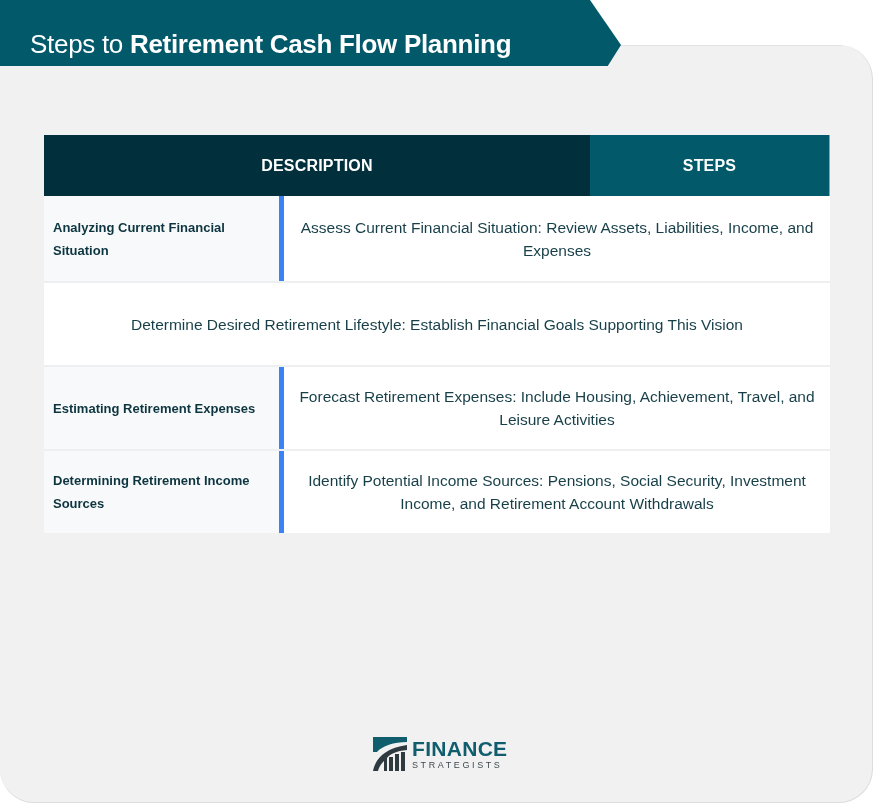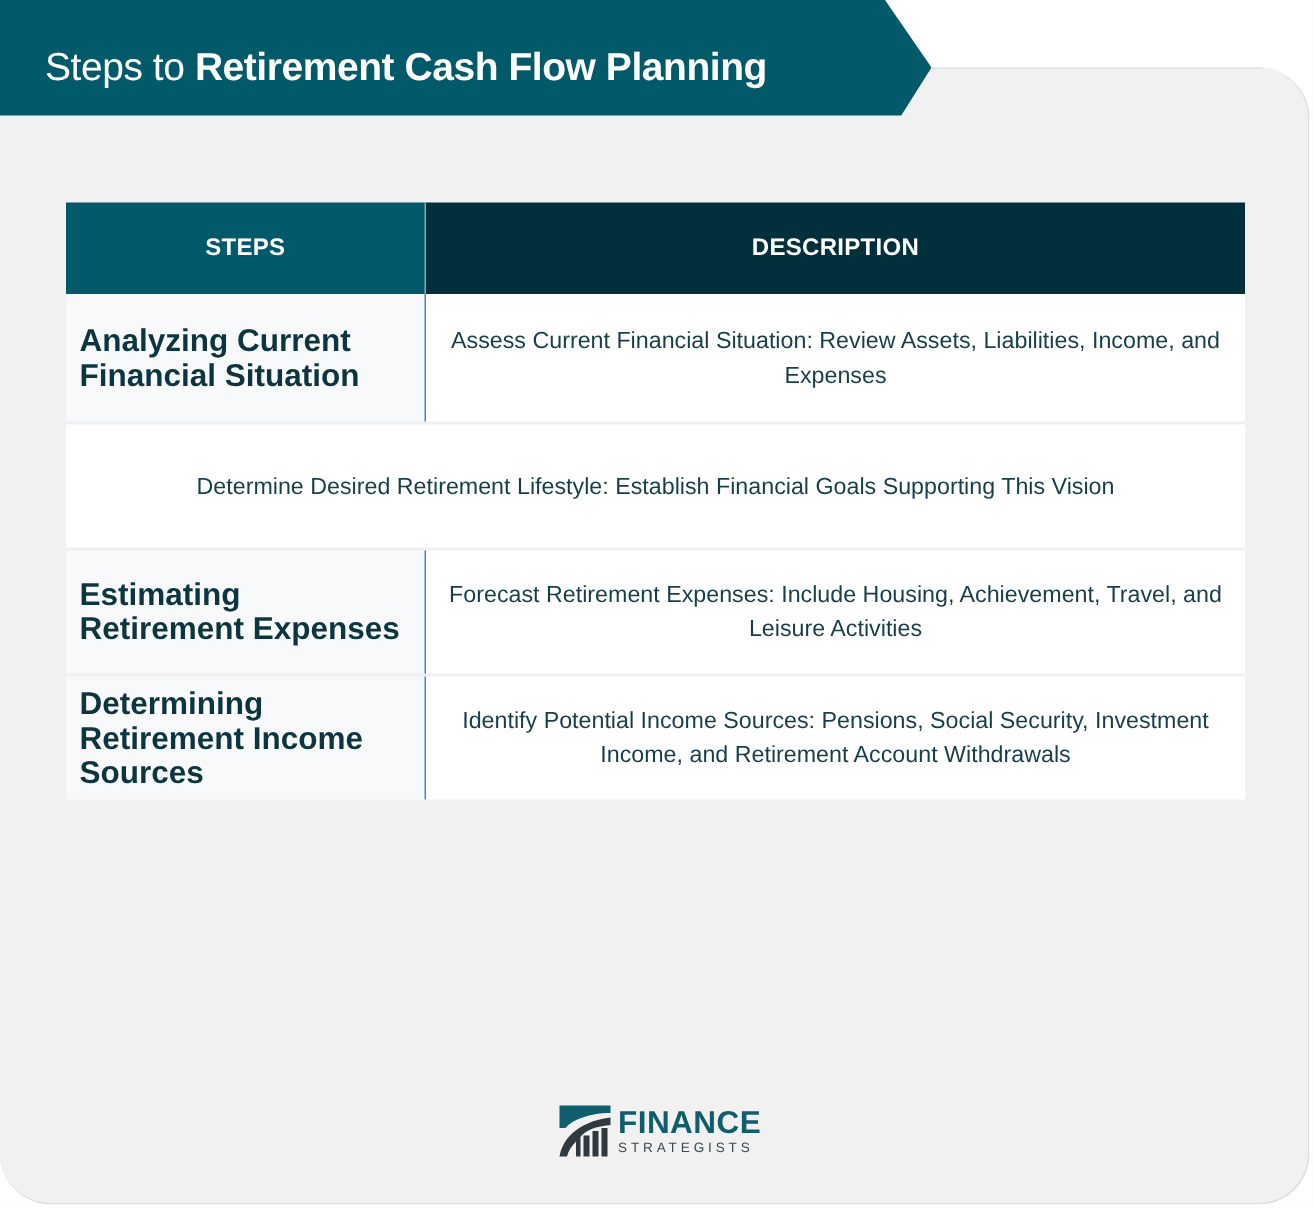--- a/index.html
+++ b/index.html
@@ -22,21 +22,21 @@
     }
     .card::before {
       content: "";
       position: absolute;
       left: 600px; top: 0; right: 30px;
       border-top: 1px solid #e2e2e2;
     }
     .banner {
       position: absolute;
       left: 0; top: 0;
-      width: 621px; height: 77px;
+      width: 621px; height: 66px;
       background: #02596a;
       clip-path: polygon(0 0, 590px 0, 621px 45px, 592px 91px, 0 91px);
       z-index: 2;
       padding-left: 10px;
     }
     .banner-title {
       position: absolute;
       left: 30px; top: 29px;
       font-size: 26px;
       color: #ffffff;
@@ -68,26 +68,26 @@
 
     .row {
       display: flex;
       height: 84px;
       border-top: 2px solid #eeeff0;
     }
     .row:first-child { border-top: none; height: 85px; }
     .cell-step {
       width: 240px;
       background: #f7f9fa;
-      border-right: 1px solid #3b82f6;
+      border-right: 5px solid #3b82f6;
       display: flex; align-items: center;
       padding: 0 10px 0 9px;
       color: #0d3540;
       font-weight: 700;
-      font-size: 21px;
+      font-size: 13px;
       line-height: 23px;
     }
     .cell-desc {
       flex: 1;
       background: #ffffff;
       display: flex; align-items: center; justify-content: center;
       text-align: center;
       padding: 16px 10px;
       color: #173f48;
       font-size: 15.5px;
@@ -122,22 +122,22 @@
 <body>
 
 <div class="card"></div>
 
 <div class="banner">
   <h1 class="banner-title"><span class="light">Steps to </span><span class="bold">Retirement Cash Flow Planning</span></h1>
 </div>
 
 <div class="table">
   <div class="thead">
+    <div class="th th-desc">DESCRIPTION</div>
     <div class="th th-steps">STEPS</div>
-    <div class="th th-desc">DESCRIPTION</div>
   </div>
   <div class="tbody">
     <div class="row">
       <div class="cell-step">Analyzing Current Financial Situation</div>
       <div class="cell-desc">Assess Current Financial Situation: Review Assets, Liabilities, Income, and Expenses</div>
     </div>
     <div class="row">
       <div class="cell-desc">Determine Desired Retirement Lifestyle: Establish Financial Goals Supporting This Vision</div>
     </div>
     <div class="row">

